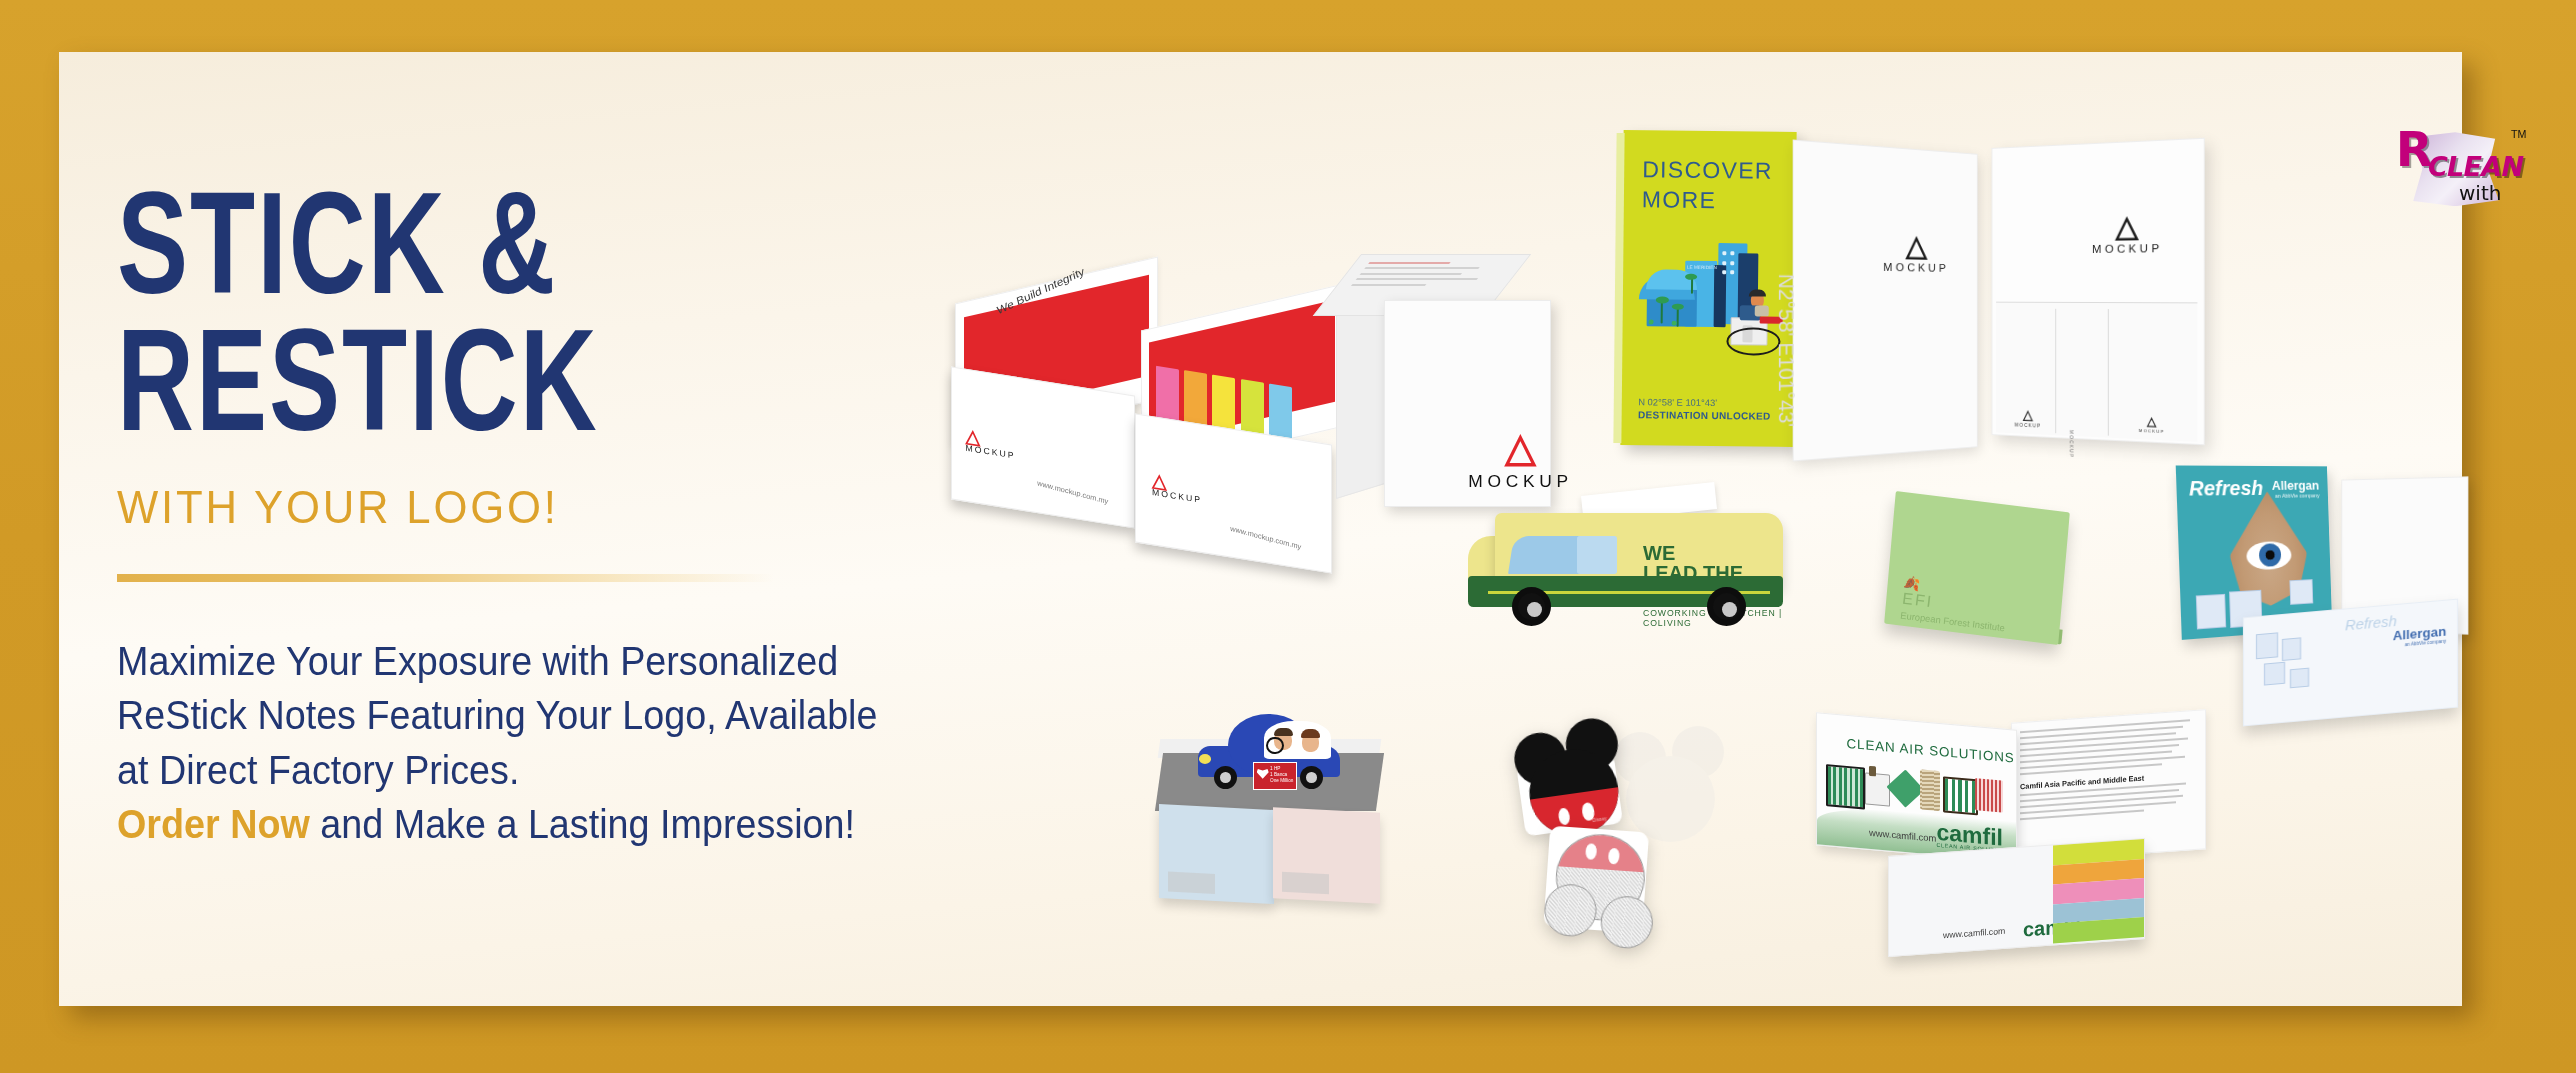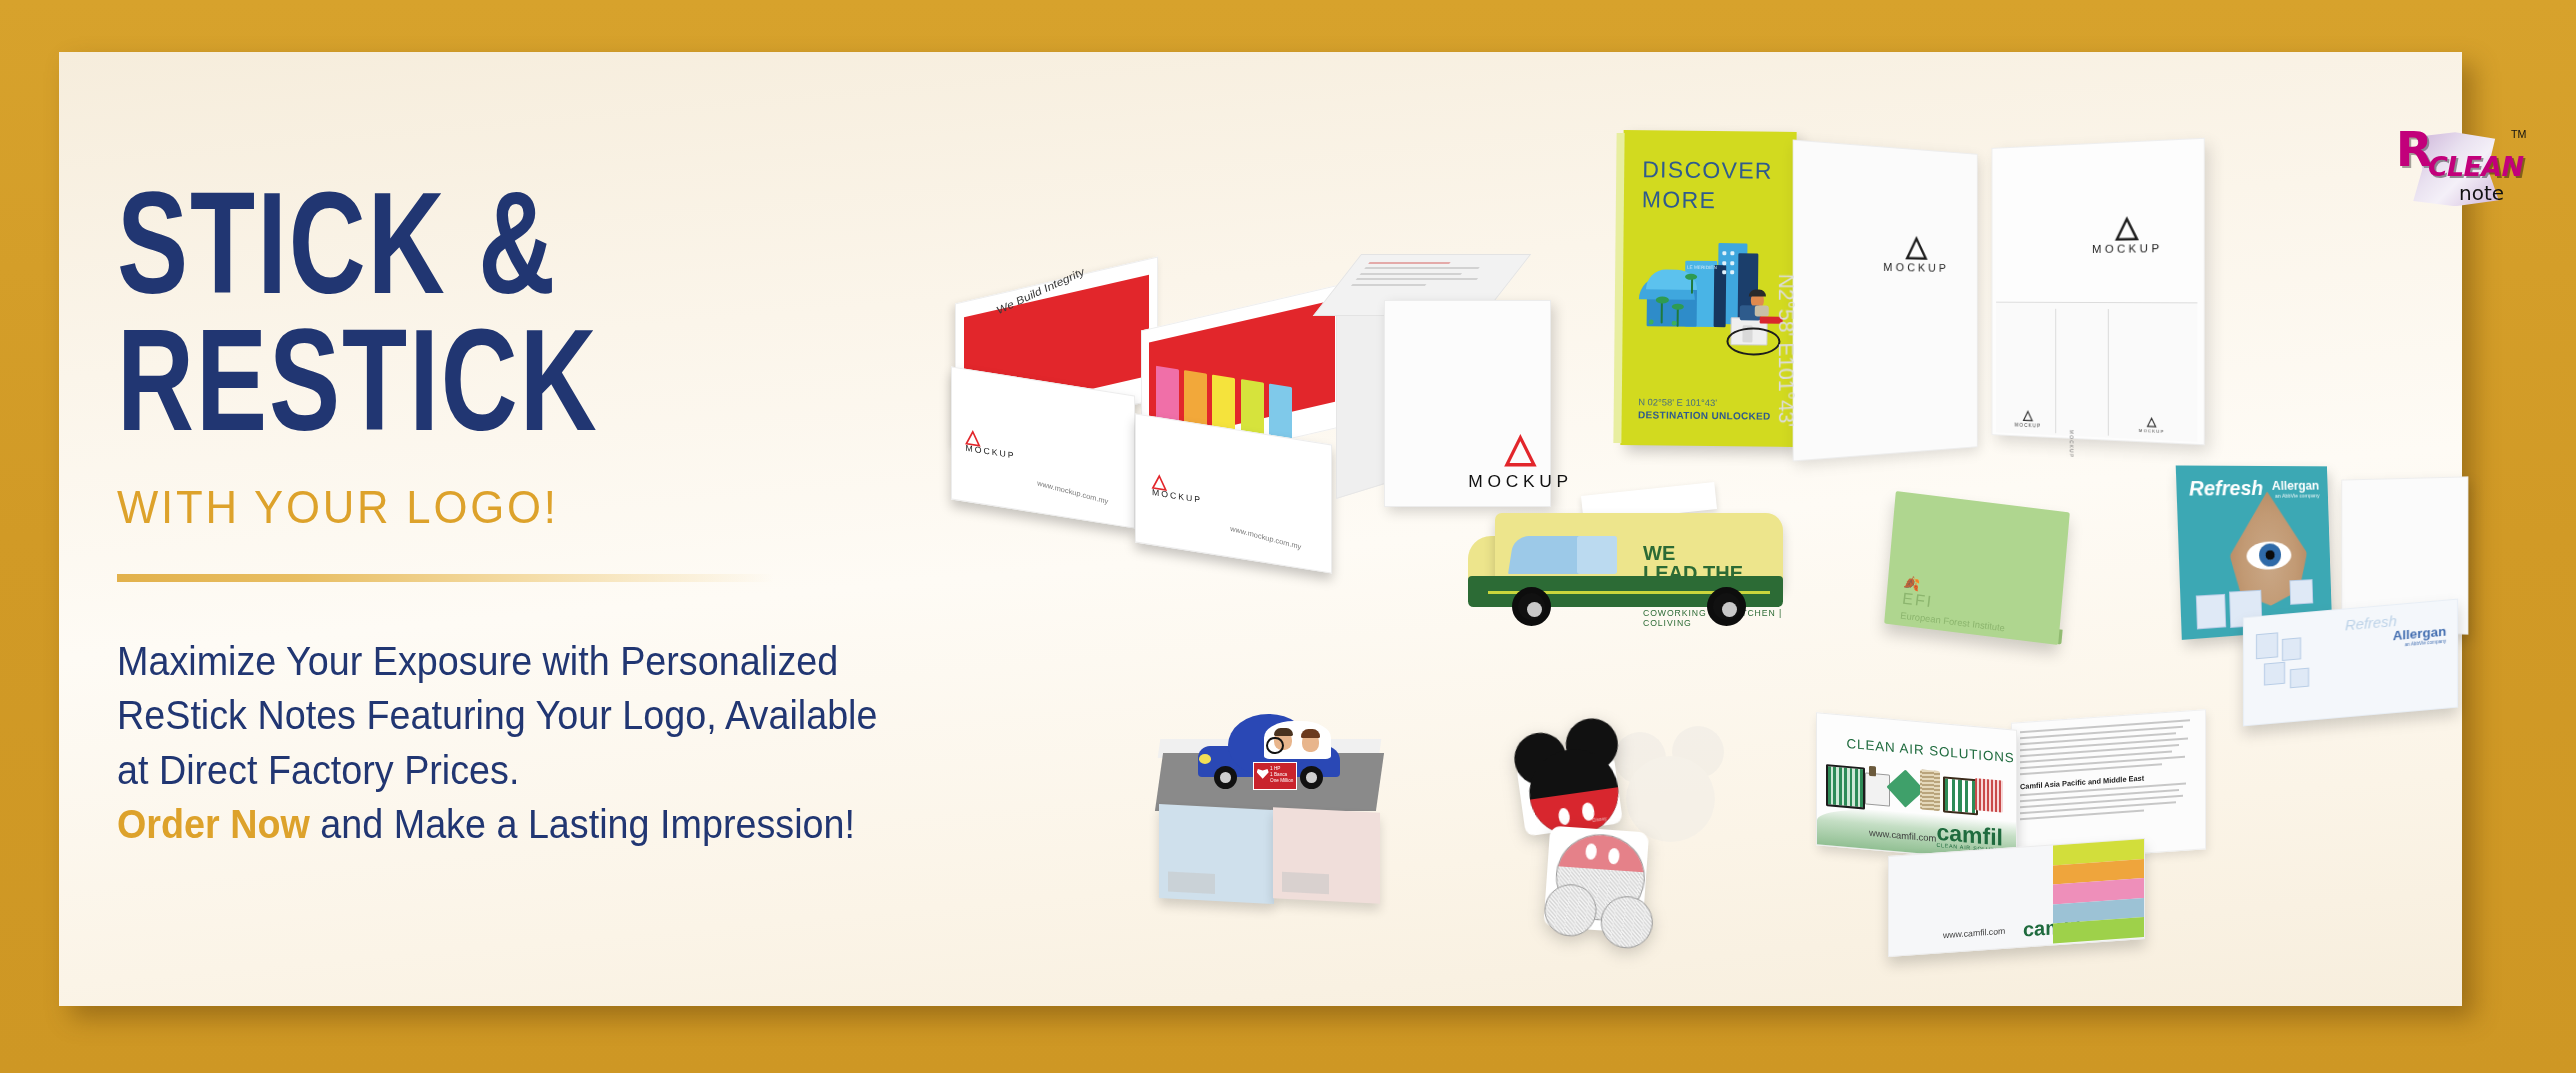--- a/index.html
+++ b/index.html
@@ -587,20 +587,20 @@
               <i style="background: rgb(156, 194, 213);"></i>
               <i style="background: rgb(158, 209, 74);"></i>
             </div>
         </div>
       </div>
 
       <div id="logo">
         <div id="logo-note"></div>
         <div id="logo-r">R</div>
         <div id="logo-restick">CLEAN</div>
-        <div id="logo-note-t">note</div>
+        <div id="logo-note-t">with</div>
         <div id="logo-tm">TM</div>
       </div>
 
     </div>
   </div>
 </div>
 
 
 </body></html>

